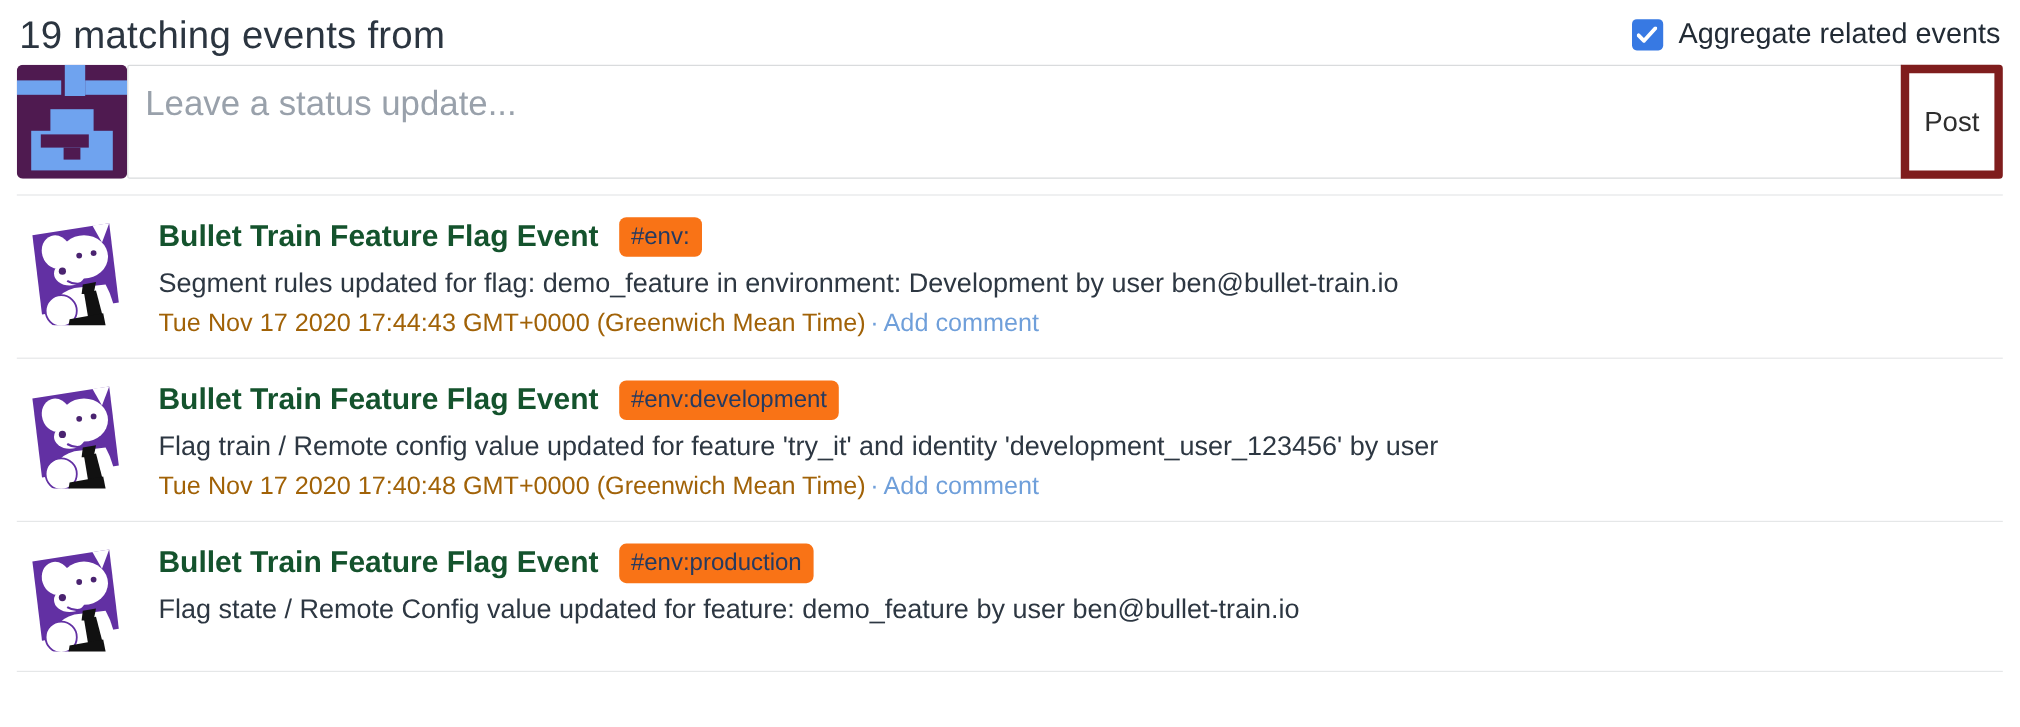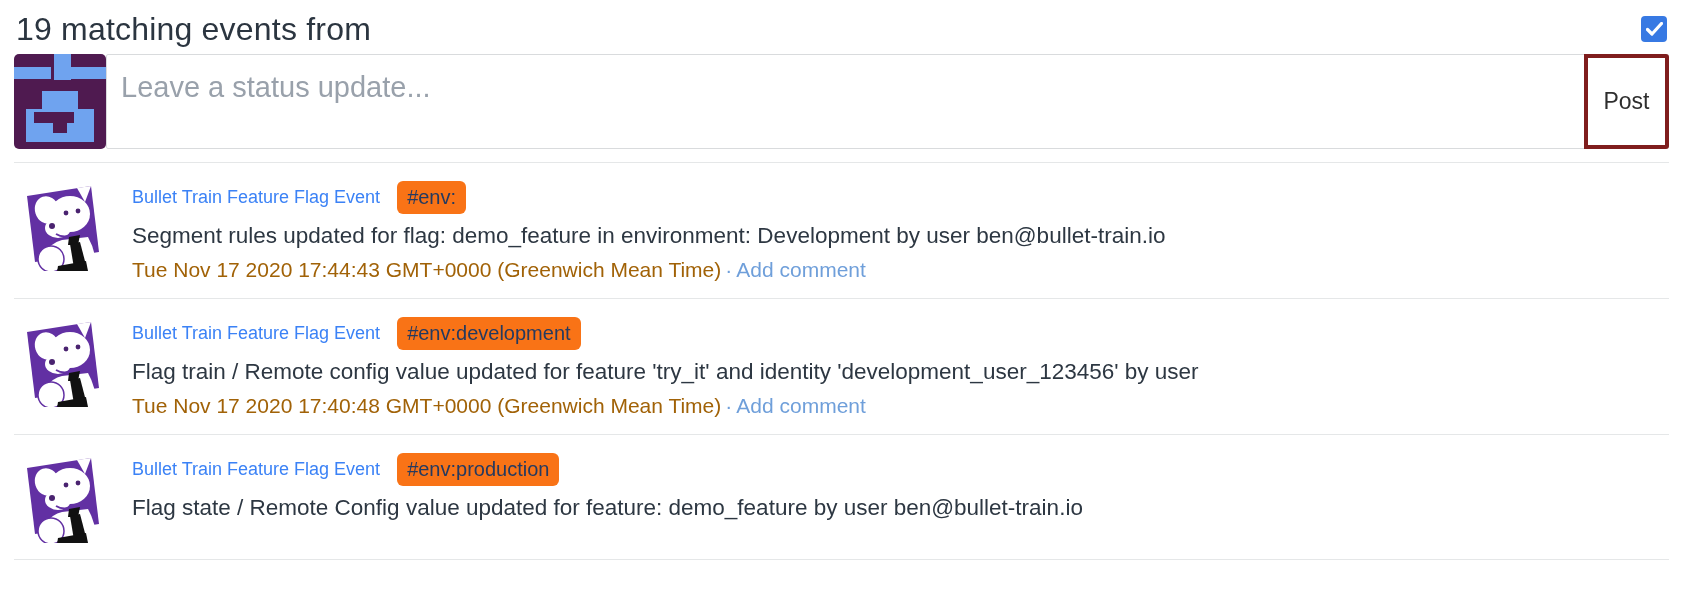--- a/index.html
+++ b/index.html
@@ -34,35 +34,35 @@
     flex: 1; border: 1px solid #d9dbdd; border-radius: 2px 0 0 2px; background: #fff;
   }
   .composer-field textarea {
     width: 100%; height: 100%; border: none; outline: none; resize: none;
     padding: 16px 14px; font-family: inherit; font-size: 29px; color: #7f1d1d;
     background: transparent;
   }
   .composer-field textarea::placeholder { color: #99a1ab; opacity: 1; }
   .post-button {
     width: 85px; flex: none; margin-left: -1px;
-    border: 4px solid #7f1d1d; border-radius: 0 3px 3px 0;
+    border: 7px solid #7f1d1d; border-radius: 0 3px 3px 0;
     background: #ffffff; font-family: inherit; font-size: 23px; color: #2e2e2e;
     cursor: pointer;
   }
 
   
   .events { margin: 13px 14px 0 14px; }
   .event-row {
     display: flex; border-top: 1px solid #e5e7e8; padding: 16px 0 16px 0;
   }
   .event-avatar { width: 92px; height: 92px; flex: none; }
   .event-avatar svg { width: 92px; height: 92px; display: block; }
   .event-content { margin-left: 26px; padding-top: 1px; min-width: 0; }
   .event-title-row { display: flex; align-items: center; gap: 17px; height: 34px; }
-  .event-title { font-size: 18px; font-weight: 400; color: #3b82f6; white-space: nowrap; }
+  .event-title { font-size: 25px; font-weight: 700; color: #14532d; white-space: nowrap; }
   .event-tag {
     background: #f97316; color: #253a60; font-size: 20px;
     padding: 5px 10px; border-radius: 6px; white-space: nowrap; cursor: pointer;
   }
   .event-desc { font-size: 22.5px; color: #2d3742; margin-top: 9px; white-space: nowrap; }
   .event-meta { font-size: 21px; margin-top: 9px; white-space: nowrap; }
   .event-time { color: #a16207; cursor: pointer; }
   .meta-sep { color: #6f9fda; padding: 0 4px; }
   .add-comment { color: #6f9fda; cursor: pointer; }
   .bottom-divider { border-top: 1px solid #e5e7e8; height: 1px; margin: 0 14px; }
@@ -73,20 +73,21 @@
 <div class="page">
 
   <div class="header-row">
     <div class="page-title">19 matching events from</div>
     <div class="aggregate">
       <span class="checkbox">
         <svg viewBox="0 0 17 14">
           <polyline points="1.5,7.5 6,12 15.5,1.5" fill="none" stroke="#ffffff" stroke-width="3.2" stroke-linecap="round" stroke-linejoin="round"></polyline>
         </svg>
       </span>
+      <span class="aggregate-label">Aggregate related events</span>
     </div>
   </div>
 
   <div class="composer">
     <div class="composer-avatar">
       <svg viewBox="0 0 92 95">
         <rect x="0" y="0" width="92" height="95" rx="5" fill="#4f1a50"></rect>
         <rect x="40" y="0" width="17" height="26" fill="#6fa3ef"></rect>
         <rect x="0" y="13" width="37" height="12" fill="#6fa3ef"></rect>
         <rect x="57" y="13" width="35" height="12" fill="#6fa3ef"></rect>

